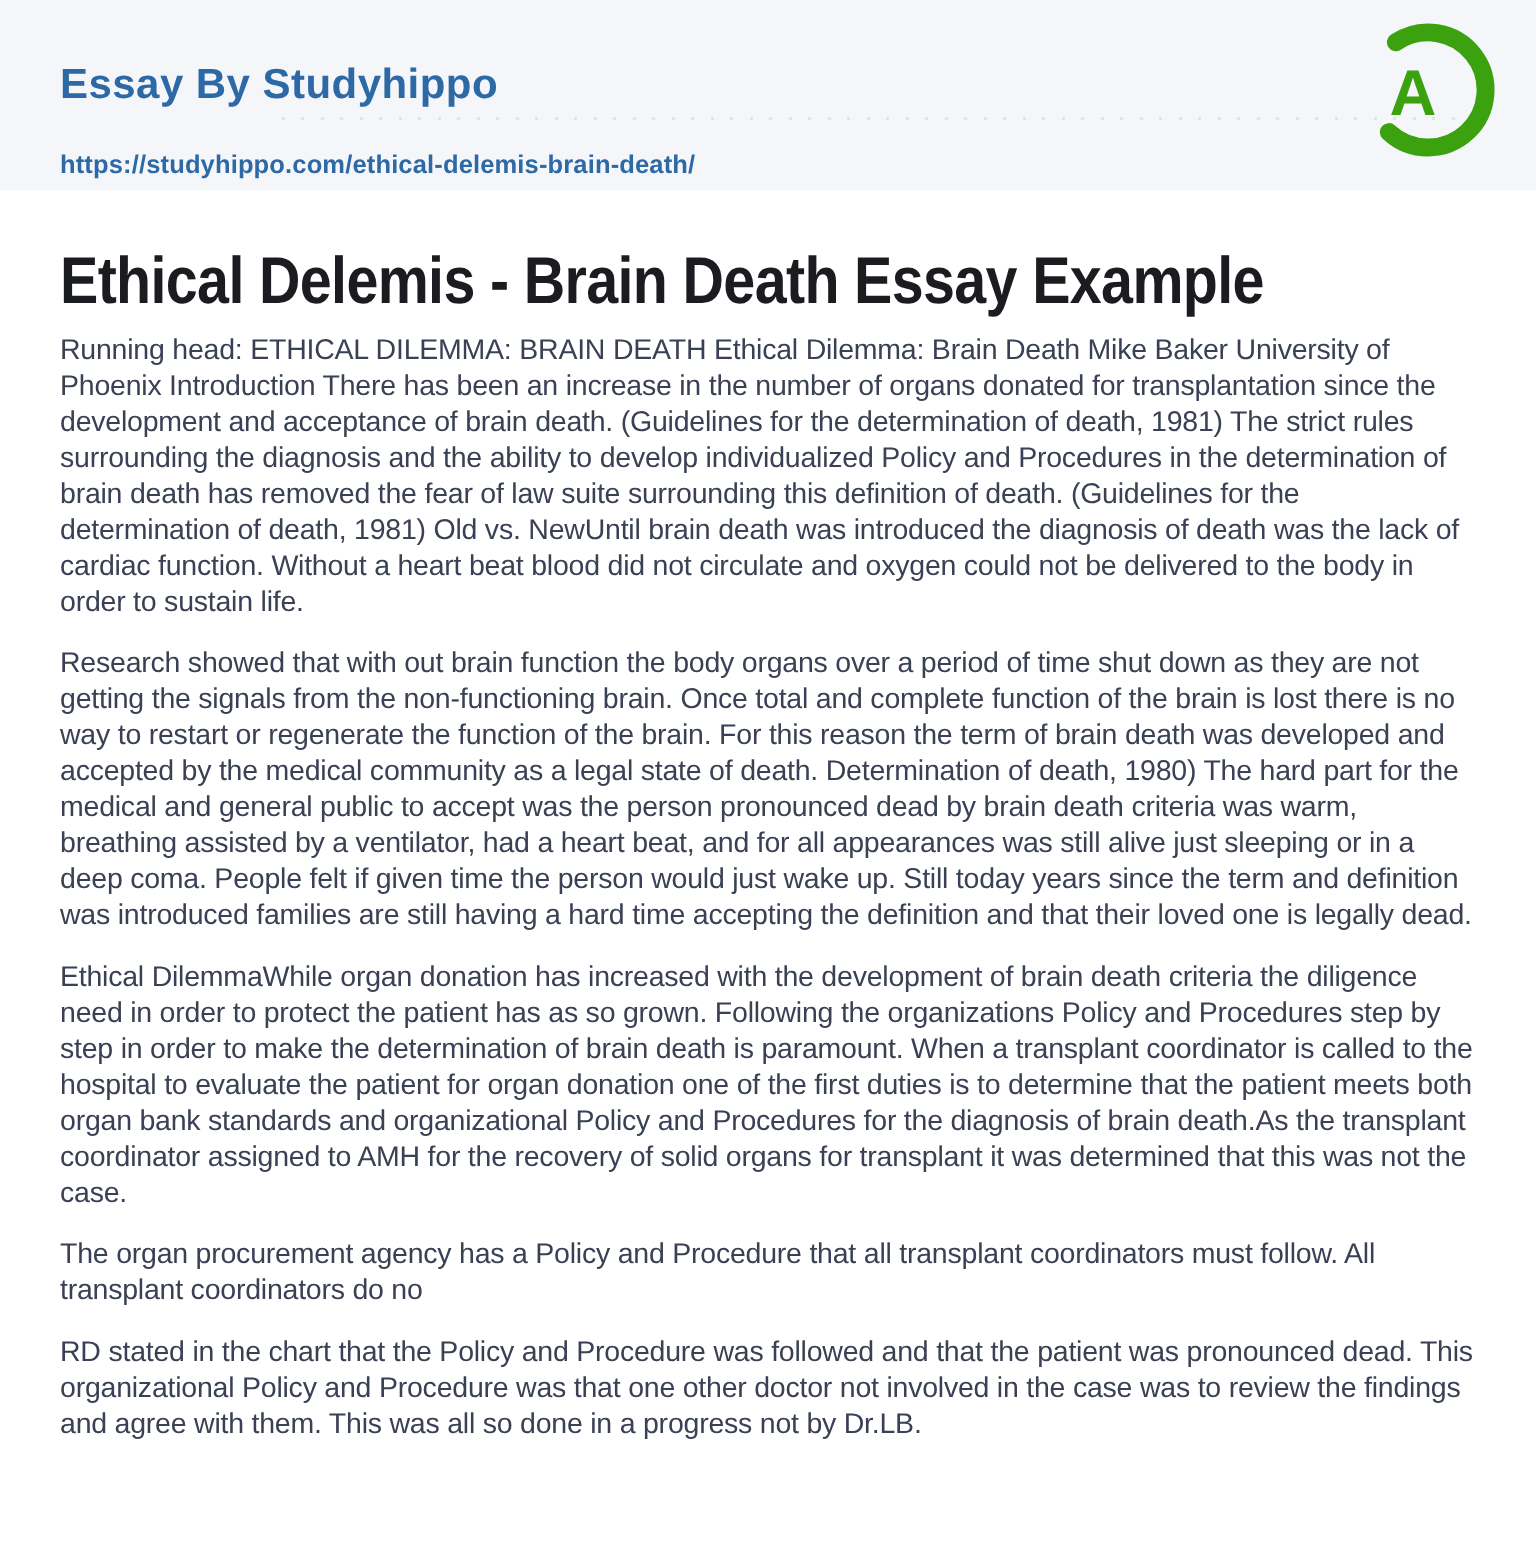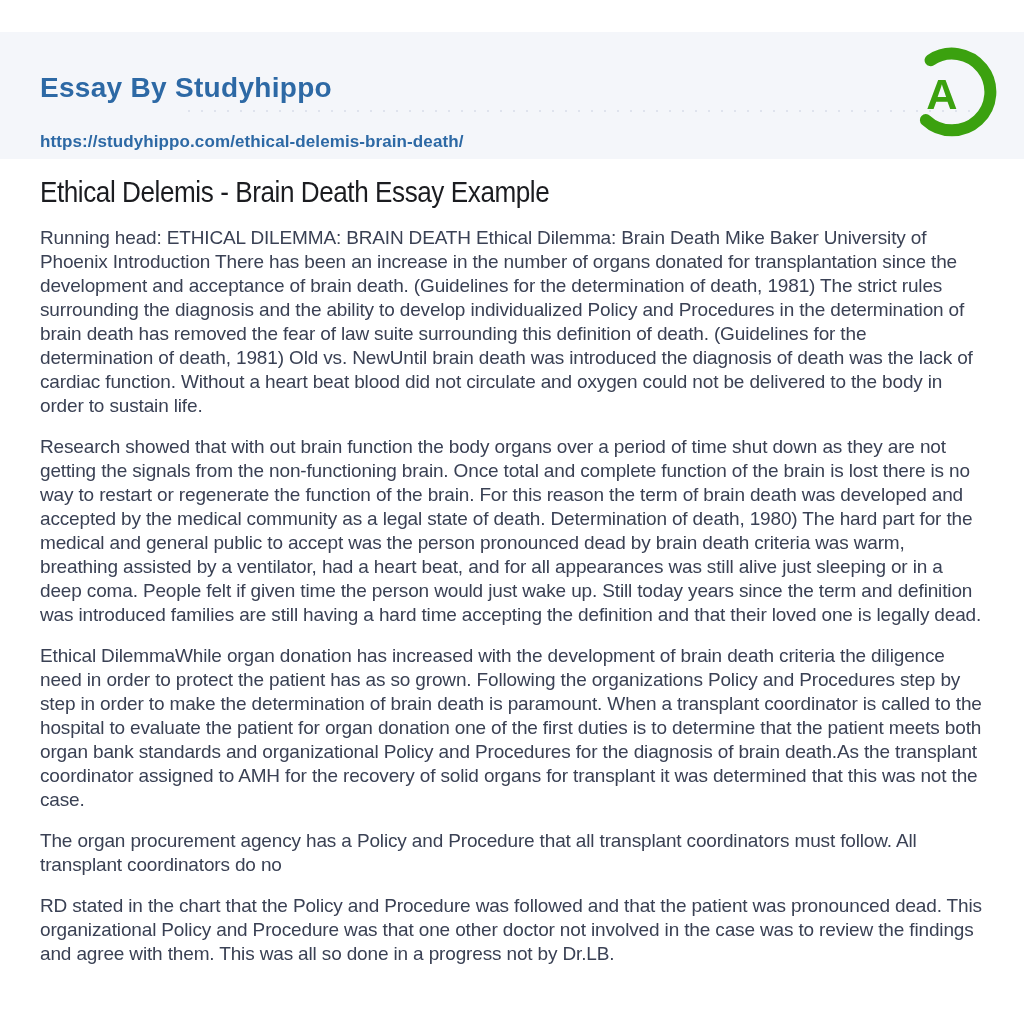--- a/index.html
+++ b/index.html
@@ -16,21 +16,20 @@
     height:1027px;
     font-family:"Liberation Sans", sans-serif;
     position:relative;
     overflow:hidden;
   }
   .page-header{
     position:relative;
     width:1024px;
     height:127px;
     background:var(--header-bg);
-    margin-top:32px;
   }
   .brand{
     position:absolute;
     left:40px;
     top:40px;
     font-size:28px;
     font-weight:bold;
     letter-spacing:0.3px;
     color:var(--accent-blue);
     white-space:nowrap;
@@ -59,27 +58,27 @@
     left:906px;
     top:14px;
     width:92px;
     height:92px;
   }
   .content{
     padding:0 40px;
     width:1024px;
   }
   .essay-title{
-    margin:8px 0 9px 0;
+    margin:36px 0 9px 0;
     height:50px;
     overflow:visible;
     white-space:nowrap;
-    font-size:30px;
+    font-size:44px;
     line-height:50px;
-    font-weight:normal;
+    font-weight:bold;
     color:var(--title-color);
     letter-spacing:-0.5px;
   }
   .essay-title .squeeze{
     display:inline-block;
     transform:scaleX(0.87);
     transform-origin:0 50%;
   }
   .essay-body p{
     font-size:19px;

